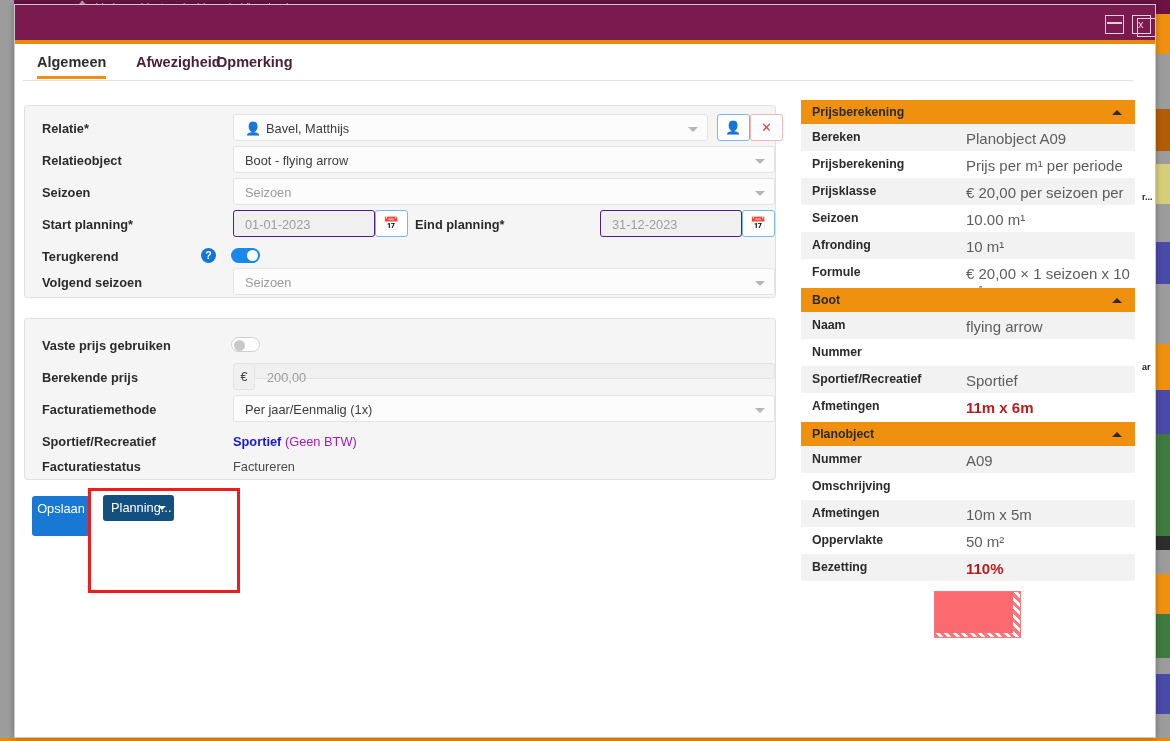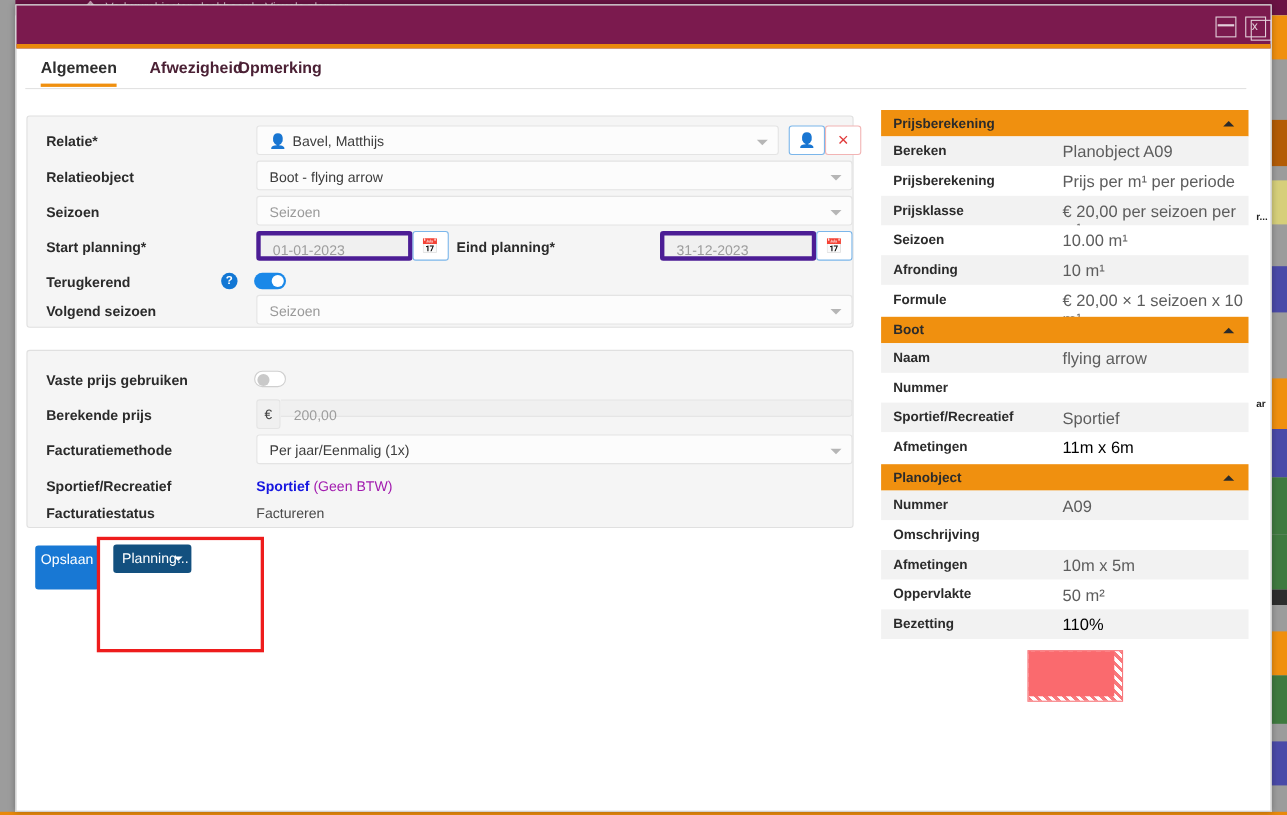--- a/index.html
+++ b/index.html
@@ -130,21 +130,21 @@
     position:absolute; height:27px; width:33px; border-radius:3px;
     cursor:pointer; background:#ffffff;
   }
   .sqbtn.blue { border:1.5px solid #7bb6ea; }
   .sqbtn.red  { border:1.5px solid #f2b4b4; }
   .sqbtn .g { position:absolute; left:0; right:0; top:5px; text-align:center; font-size:13px; }
   .sqbtn.blue .g { color:#1f7fd6; }
   .sqbtn.red  .g { color:#e03b3b; }
 
   .datefield {
-    position:absolute; height:27px; background:#f0f0f0; border:4px solid #4c1d95;
+    position:absolute; height:27px; background:#f0f0f0; border:1px solid #4c1d95;
     border-radius:3px;
   }
   .datefield .ph { position:absolute; left:11px; top:6px; font-size:12.8px; color:#9d9d9d; }
 
   .help {
     position:absolute; width:15px; height:15px; border-radius:50%;
     background:#1277d4; cursor:pointer;
   }
   .help span {
     position:absolute; left:0; right:0; top:1px; text-align:center;
@@ -218,21 +218,21 @@
     border-bottom:5px solid #2b2b2b;
   }
   .acc-row { position:relative; height:27px; background:#ffffff; }
   .acc-row.alt { background:#f2f2f2; }
   .acc-row .k {
     position:absolute; left:11px; top:6px; font-size:12.3px; font-weight:bold; color:#2b2b2b;
   }
   .acc-row .v {
     position:absolute; left:142px; top:6px; font-size:15px; color:#5d5d5d;margin-left:23px;
   }
-  .acc-row .v.red { color:#000000; font-weight:normal; }
+  .acc-row .v.red { color:#b91c1c; font-weight:bold; }
 
   .occ-wrap { position:relative; height:70px; background:#ffffff; }
   .occ-outer {
     position:absolute; left:133px; top:10px; width:87px; height:47px;
     background-image: repeating-linear-gradient(45deg,
       #f8787c 0px, #f8787c 3px, #ffffff 3px, #ffffff 6px);
     border:1px solid #f8787c;
   }
   .occ-inner {
     position:absolute; left:0px; top:0px; width:78px; height:41px;

